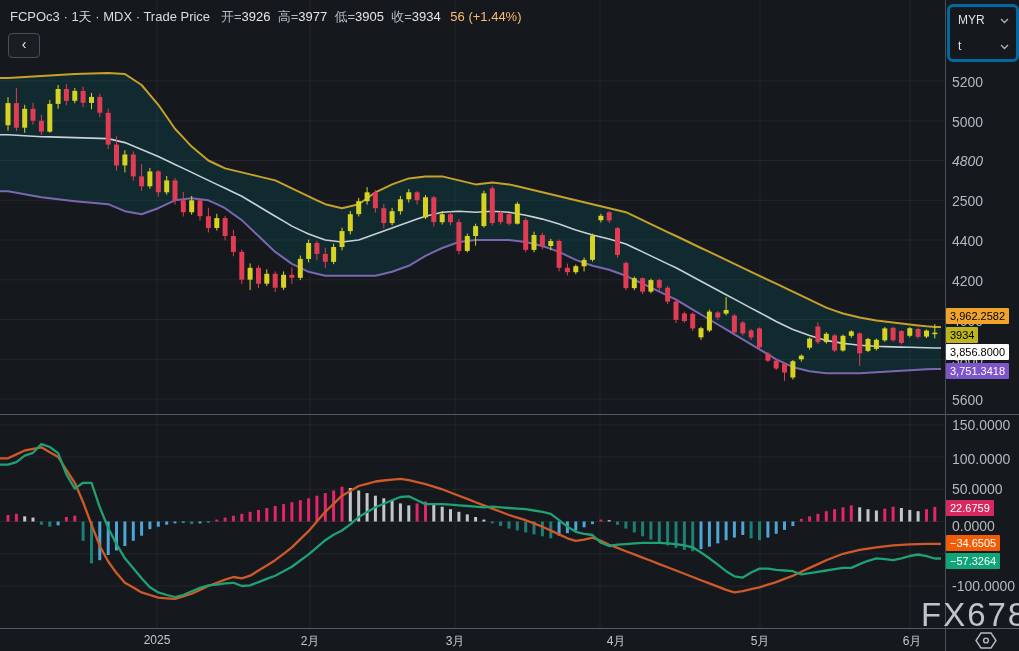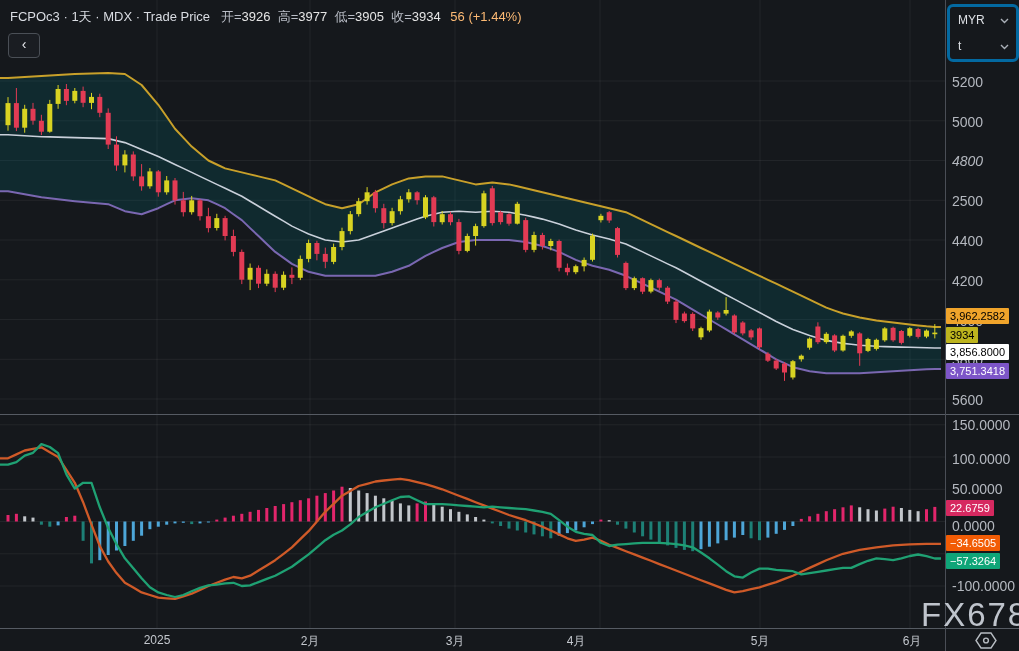--- a/index.html
+++ b/index.html
@@ -467,21 +467,21 @@
       <div class="tick" style="top: 103px;">0.0000</div>
       <div class="tick" style="top: 163px;">-100.0000</div>
       <div class="axlabel" style="top: 85px; background: rgb(214, 41, 96); color: rgb(255, 255, 255);">22.6759</div>
       <div class="axlabel" style="top: 120px; background: rgb(242, 92, 5); color: rgb(255, 255, 255);">−34.6505</div>
       <div class="axlabel" style="top: 138px; background: rgb(15, 165, 120); color: rgb(255, 255, 255);">−57.3264</div>
     </div>
   <div id="time-axis">
       <div class="month" style="left: 133px;">2025</div>
       <div class="month" style="left: 286px;">2月</div>
       <div class="month" style="left: 431px;">3月</div>
-      <div class="month" style="left: 552px;">4月</div>
+      <div class="month" style="left: 592px;">4月</div>
       <div class="month" style="left: 736px;">5月</div>
       <div class="month" style="left: 888px; text-align: center;">6月</div>
     </div>
 
   <div id="cur-box">
     <div class="cur-row">
       <span>MYR</span>
       <svg width="9" height="6" viewBox="0 0 9 6">
           <path d="M1 1l3.5 3.5L8 1" stroke="#aab0b8" stroke-width="1.4" fill="none"></path>
         </svg>

